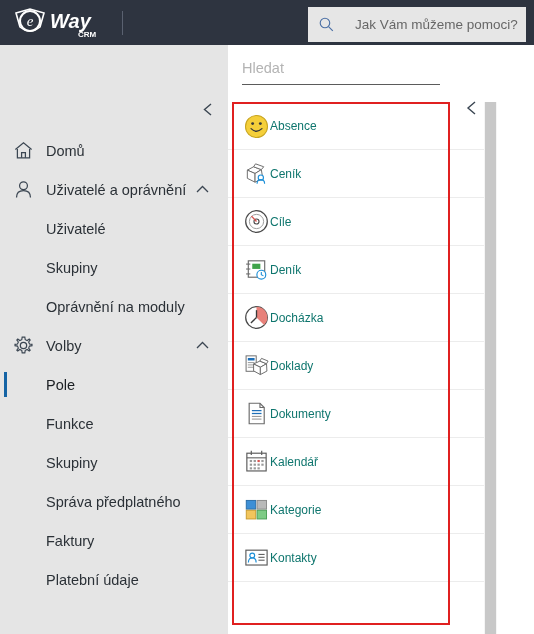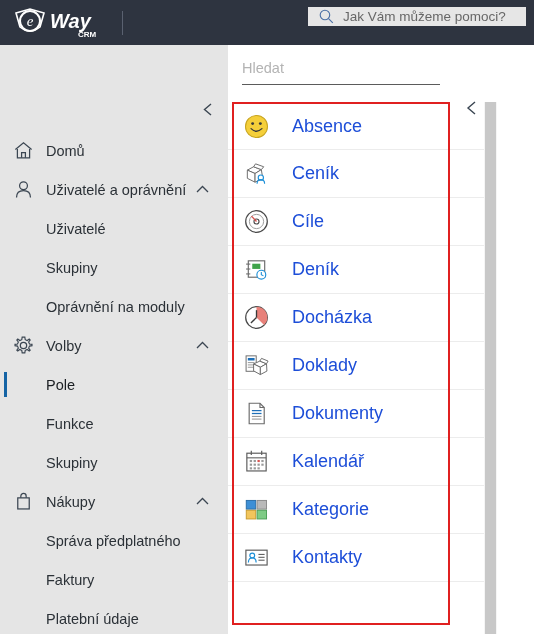--- a/index.html
+++ b/index.html
@@ -38,24 +38,25 @@
   .header-title {
     color: #ffffff;
     font-size: 15px;
     padding-left: 22px;
     letter-spacing: 0.1px;
     white-space: nowrap;
   }
   .header-search {
     position: absolute;
     left: 308px; top: 7px;
-    width: 218px; height: 19px;
+    width: 218px; height: 35px;
     background: #e6e6e6;
     display: flex; align-items: center;
     padding-left: 10px;
+    gap: 12px;
   }
   .header-search .mag {
     width: 17px; height: 17px;
     flex: 0 0 auto;
     margin-right: 8px;
   }
   .header-search .ph {
     color: #676767;
     font-size: 13.5px;
     white-space: nowrap;
@@ -176,23 +177,22 @@
     cursor: pointer;
   }
   .module-row:first-child { border-top: 1px solid #ffffff; }
   .module-icon {
     width: 28px; height: 28px;
     margin-left: 14px;
     flex: 0 0 auto;
     display: flex; align-items: center; justify-content: center;
   }
   .module-label {
-    font-size: 18px;
-    color: #1d4ed8;
-    margin-left: 22px;
+    font-size: 12px;
+    color: #0f766e;
     white-space: nowrap;
   }
 
   
   .scrollbar-track {
     position: absolute;
     left: 484px; top: 102px;
     width: 13px; height: 532px;
     background: #f5f5f5;
   }
@@ -303,34 +303,20 @@
       <div class="nav-item child selected">
         <span class="nav-label">Pole</span>
       </div>
       <div class="nav-item child">
         <span class="nav-label">Funkce</span>
       </div>
       <div class="nav-item child">
         <span class="nav-label">Skupiny</span>
       </div>
 
-      <div class="nav-item">
-        <span class="nav-icon">
-          <svg width="21" height="21" viewBox="0 0 22 22">
-            <rect x="5" y="7.2" width="12" height="11.6" fill="none" stroke="#3b4652" stroke-width="1.3"></rect>
-            <path d="M8.2 7.2 V5.4 A2.8 2.8 0 0 1 13.8 5.4 V7.2" fill="none" stroke="#3b4652" stroke-width="1.3"></path>
-          </svg>
-        </span>
-        <span class="nav-label">Nákupy</span>
-        <span class="chev">
-          <svg width="17" height="17" viewBox="0 0 17 17">
-            <polyline points="3,11 8.5,5.5 14,11" fill="none" stroke="#3b4652" stroke-width="1.3"></polyline>
-          </svg>
-        </span>
-      </div>
 
       <div class="nav-item child">
         <span class="nav-label">Správa předplatného</span>
       </div>
       <div class="nav-item child">
         <span class="nav-label">Faktury</span>
       </div>
       <div class="nav-item child">
         <span class="nav-label">Platební údaje</span>
       </div>

